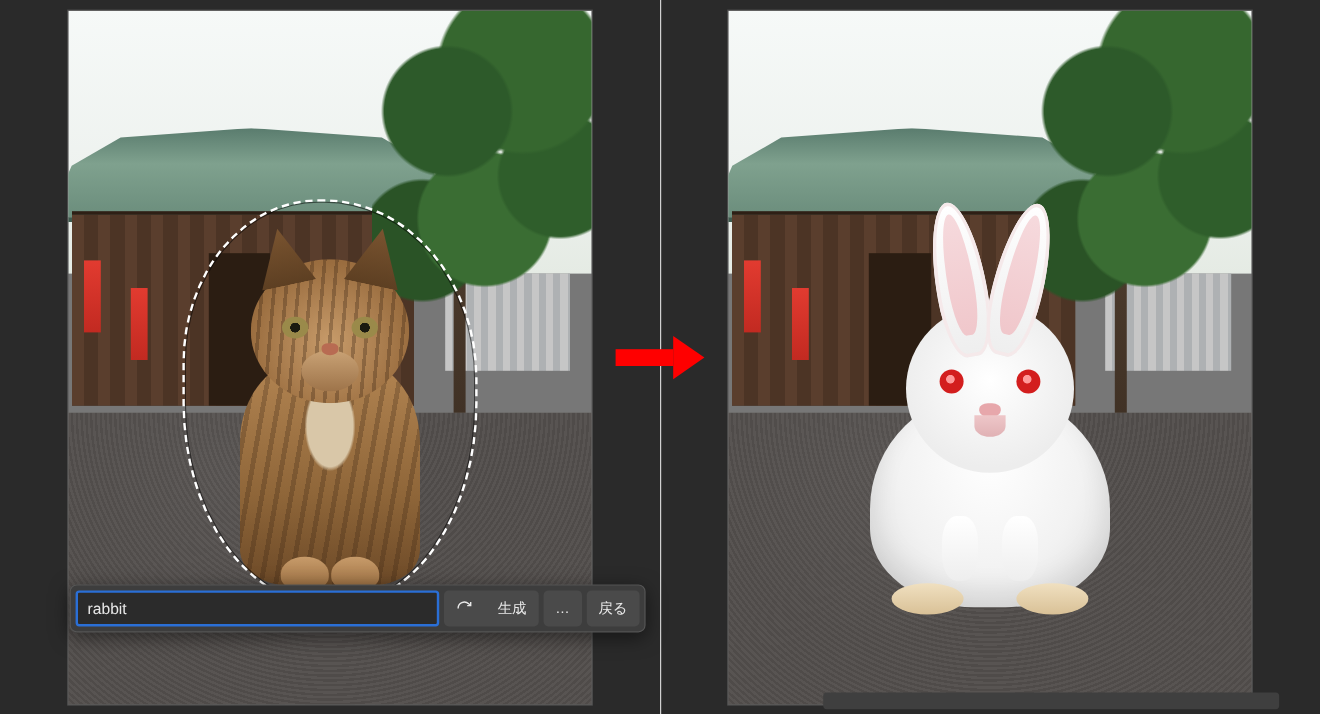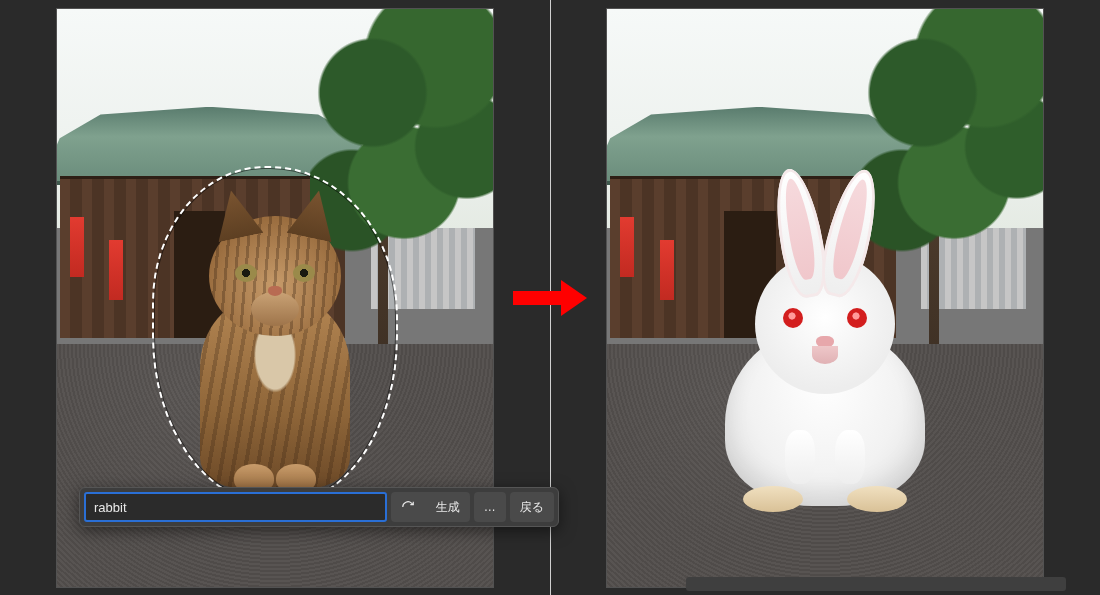--- a/index.html
+++ b/index.html
@@ -183,21 +183,20 @@
     .arrow-head{width:0;height:0;border-top:18px solid transparent;
       border-bottom:18px solid transparent;border-left:26px solid #ff0000;}
     
     .prompt-bar {
       position:absolute; left:58px; right:auto; bottom:68px;
       width: 480px; height:40px;
       background:#3d3d3d; border:1px solid #555; border-radius:6px;
       display:flex; align-items:center; padding:4px; gap:4px;
       box-shadow: 0 4px 16px rgba(0,0,0,.5);
       z-index:10;
-      margin-left:21px;
     }
     .prompt-input{
       flex:1; height:30px; background:#2b2b2b;
       border:2px solid #2a6fd6; border-radius:3px; padding:0 8px;
       color:#e8e8e8; font-size:13px; outline:none;
     }
     .prompt-btn{
       height:30px; padding:0 10px; background:#4a4a4a; border:none;
       border-radius:4px; color:#e8e8e8; font-size:12px; cursor:pointer;
       display:flex; align-items:center; gap:21px;

